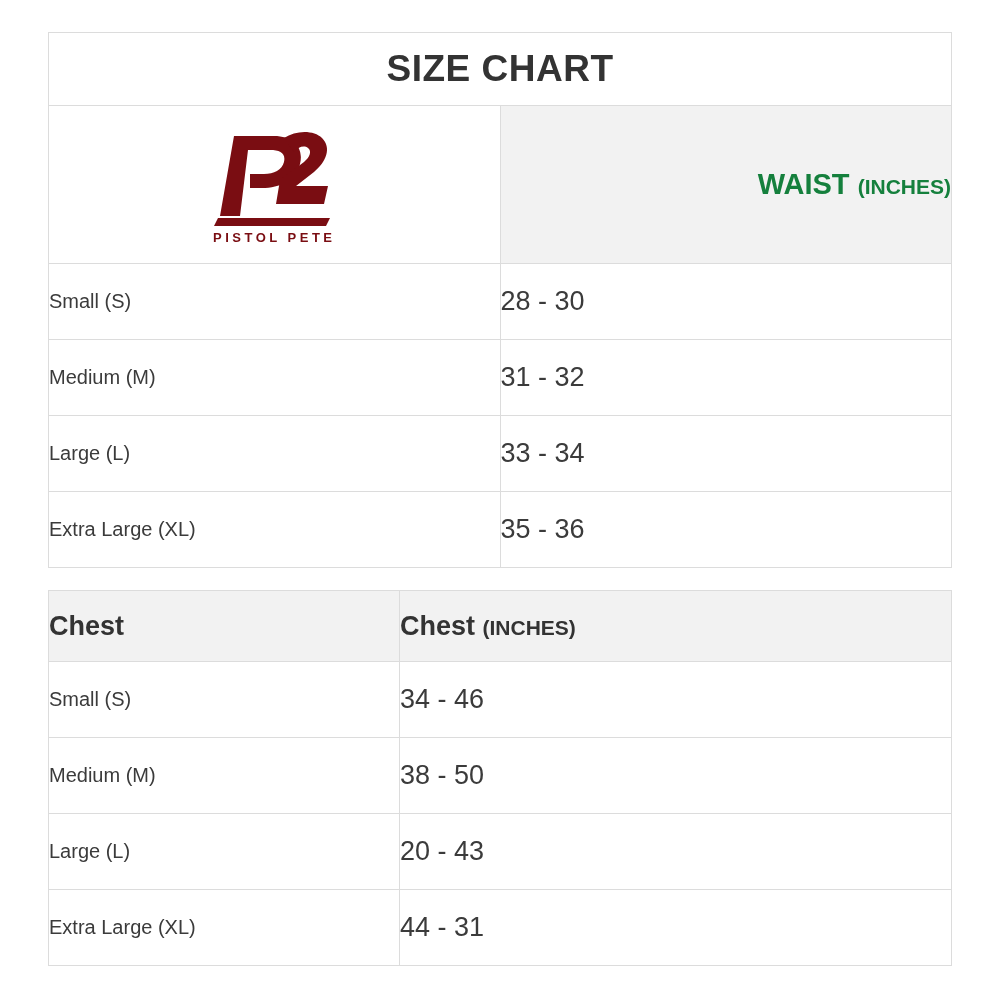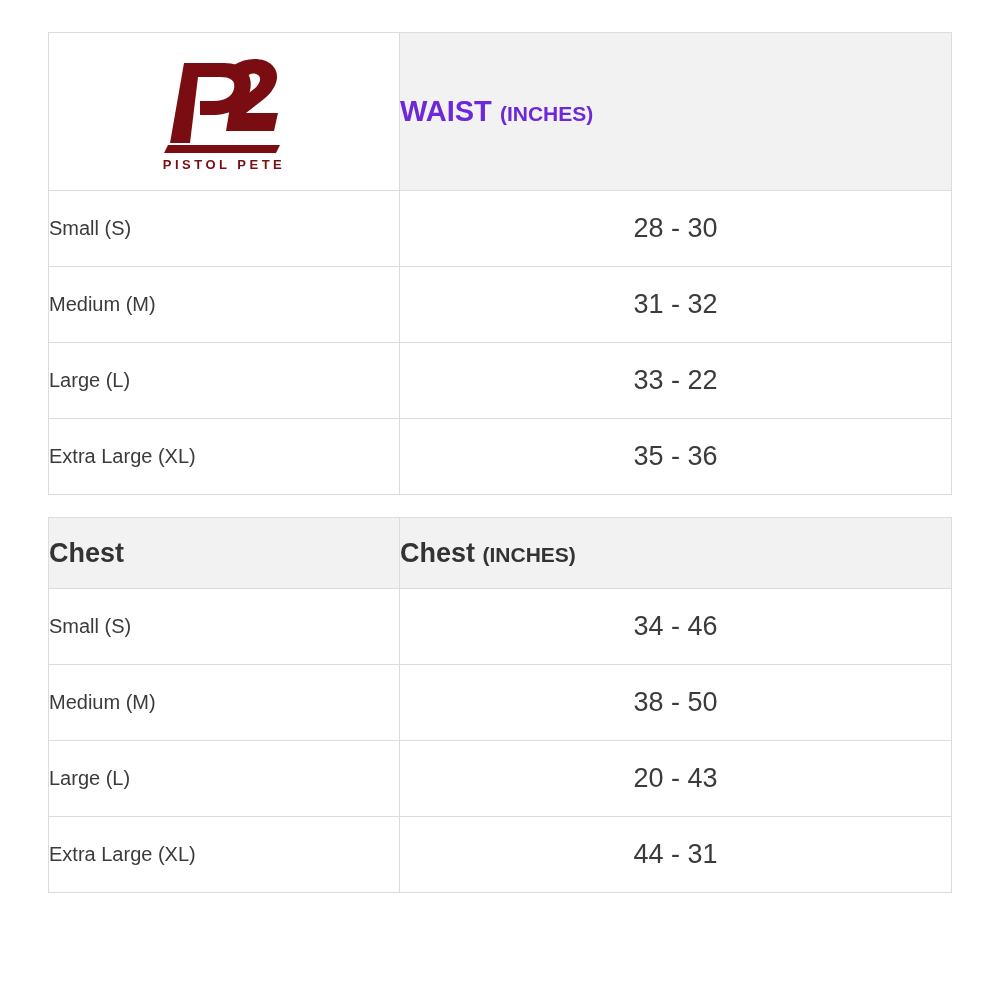--- a/index.html
+++ b/index.html
@@ -68,42 +68,42 @@
   .logo-word {
     margin-top: 2px;
     font-size: 13px;
     font-weight: bold;
     letter-spacing: 3.5px;
     color: #7a0d12;
   }
 
   .head-cell {
     background: #f2f2f2;
-    text-align: left;
+    text-align: right;
     font-size: 29px;
     font-weight: bold;
-    color: #6d28d9;
+    color: #15803d;
   }
 
   .head-cell .unit {
     font-size: 21px;
     font-weight: bold;
   }
 
   
   .size-cell {
     height: 75px;
     padding-left: 30px;
     font-size: 20px;
     color: #3b3b3b;
   }
 
   .value-cell {
     height: 75px;
-    text-align: center;
+    text-align: left;
     font-size: 27px;
     color: #3b3b3b;
   }
 
   .spacer {
     height: 22px;
   }
 
   
   .sub-head-left {
@@ -129,20 +129,23 @@
     font-weight: bold;
   }
 </style>
 </head>
 <body>
 
 <div class="page">
 
   <table class="table-block">
     <tbody>
+      <tr>
+        <td class="title-cell" colspan="2">SIZE CHART</td>
+      </tr>
 
       <tr>
         <td class="logo-cell">
           <div class="logo-wrap">
             <svg class="logo-mark" viewBox="0 0 128 104">
 
               <path d="M24 12 L64 12 C84 12 94 24 90 40 C86 56 70 64 52 64 L40 64 L40 50 L54 50 C64 50 72 46 74 38 C76 29 70 26 60 26 L38 26 L30 92 L10 92 Z" fill="#7a0d12"></path>
 
               <path d="M74 14 C86 6 104 6 112 14 C122 24 116 38 104 48 L86 62 L118 62 L114 80 L66 80 L70 56 L94 38 C100 33 102 27 98 24 C94 21 88 23 84 28 Z" fill="#7a0d12"></path>
 
@@ -160,21 +163,21 @@
       <tr>
         <td class="size-cell">Small (S)</td>
         <td class="value-cell">28 - 30</td>
       </tr>
       <tr>
         <td class="size-cell">Medium (M)</td>
         <td class="value-cell">31 - 32</td>
       </tr>
       <tr>
         <td class="size-cell">Large (L)</td>
-        <td class="value-cell">33 - 22</td>
+        <td class="value-cell">33 - 34</td>
       </tr>
       <tr>
         <td class="size-cell">Extra Large (XL)</td>
         <td class="value-cell">35 - 36</td>
       </tr>
     </tbody>
   </table>
 
   <div class="spacer"></div>
 

